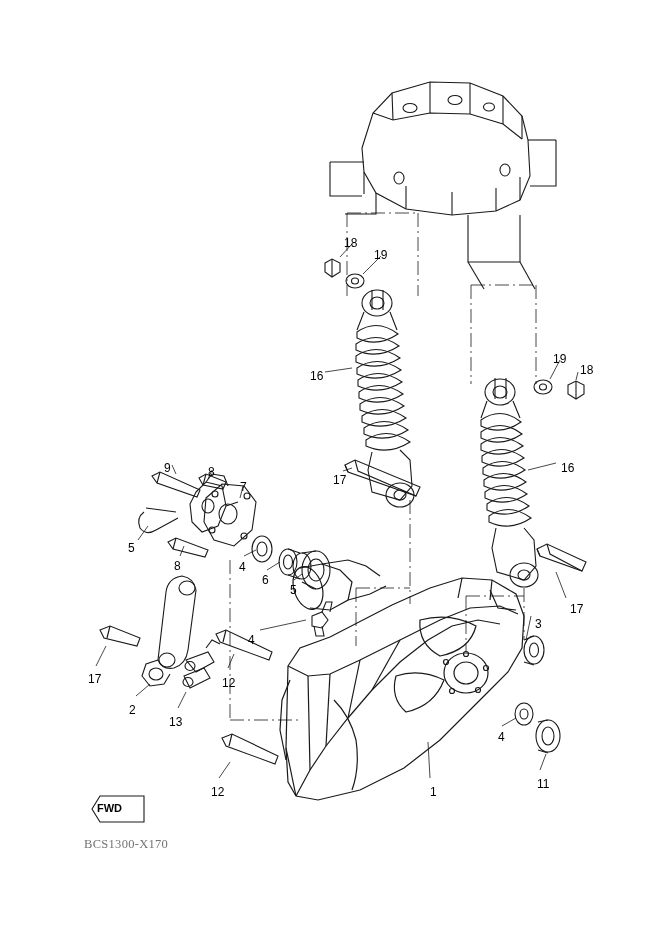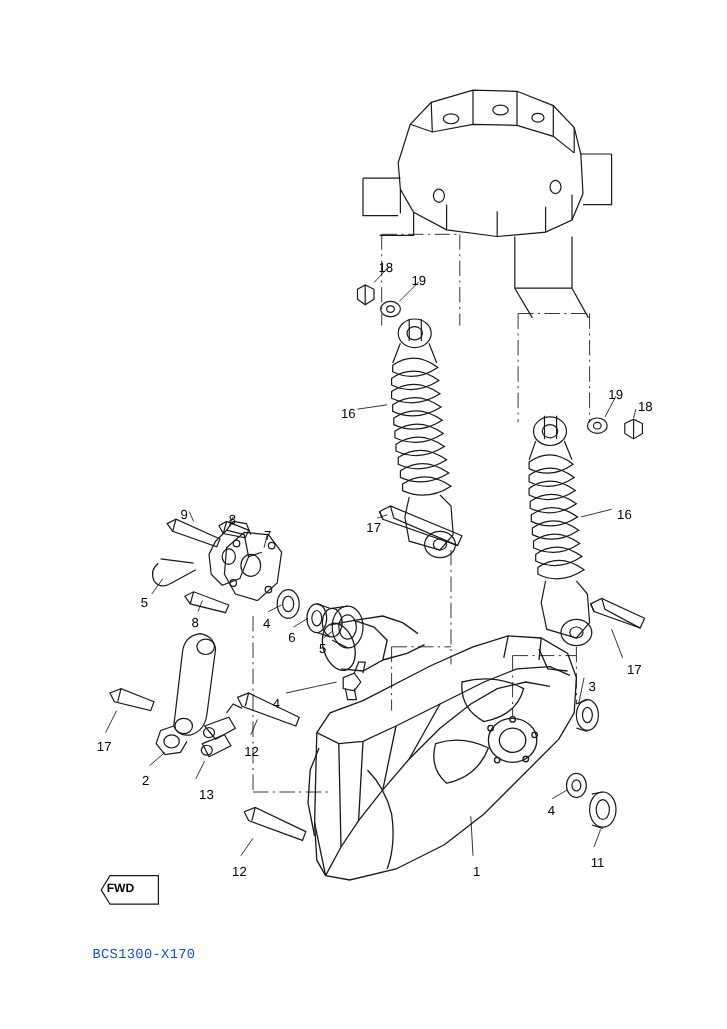--- a/index.html
+++ b/index.html
@@ -29,25 +29,24 @@
   .callout {
     position: absolute;
     font-family: "Liberation Sans", sans-serif;
     font-size: 12px;
     color: #000000;
     white-space: nowrap;
     letter-spacing: 0px;
   }
   .partcode {
     position: absolute;
-    font-family: Liberation Mono, monospace;
+    font-family: Liberation Serif, serif;
     font-size: 12.5px;
-    color: #1d4ed8;
+    color: #737373;
     letter-spacing: 0.3px;
-    margin-top: 24px;
   }
   .fwd-box {
     position: absolute;
     width: 44px;
     height: 26px;
   }
   .fwd-label {
     position: absolute;
     left: 5px;
     top: 6px;
@@ -335,21 +334,21 @@
   <div class="callout" style="left:128px; top:541px;">5</div>
   <div class="callout" style="left:174px; top:559px;">8</div>
   <div class="callout" style="left:239px; top:560px;">4</div>
   <div class="callout" style="left:262px; top:573px;">6</div>
   <div class="callout" style="left:290px; top:583px;">5</div>
   <div class="callout" style="left:248px; top:633px;">4</div>
   <div class="callout" style="left:535px; top:617px;">3</div>
   <div class="callout" style="left:88px; top:672px;">17</div>
   <div class="callout" style="left:222px; top:676px;">12</div>
   <div class="callout" style="left:129px; top:703px;">2</div>
-  <div class="callout" style="left:181px; top:715px;">13</div>
+  <div class="callout" style="left:169px; top:715px;">13</div>
   <div class="callout" style="left:498px; top:730px;">4</div>
   <div class="callout" style="left:537px; top:777px;text-align:center;">11</div>
   <div class="callout" style="left:211px; top:785px;">12</div>
   <div class="callout" style="left:430px; top:785px;">1</div>
 
   <div class="fwd-box" style="left:92px; top:796px;">
     <span class="fwd-label">FWD</span>
   </div>
 
   <div class="partcode" style="left:84px; top:837px;">BCS1300-X170</div>

